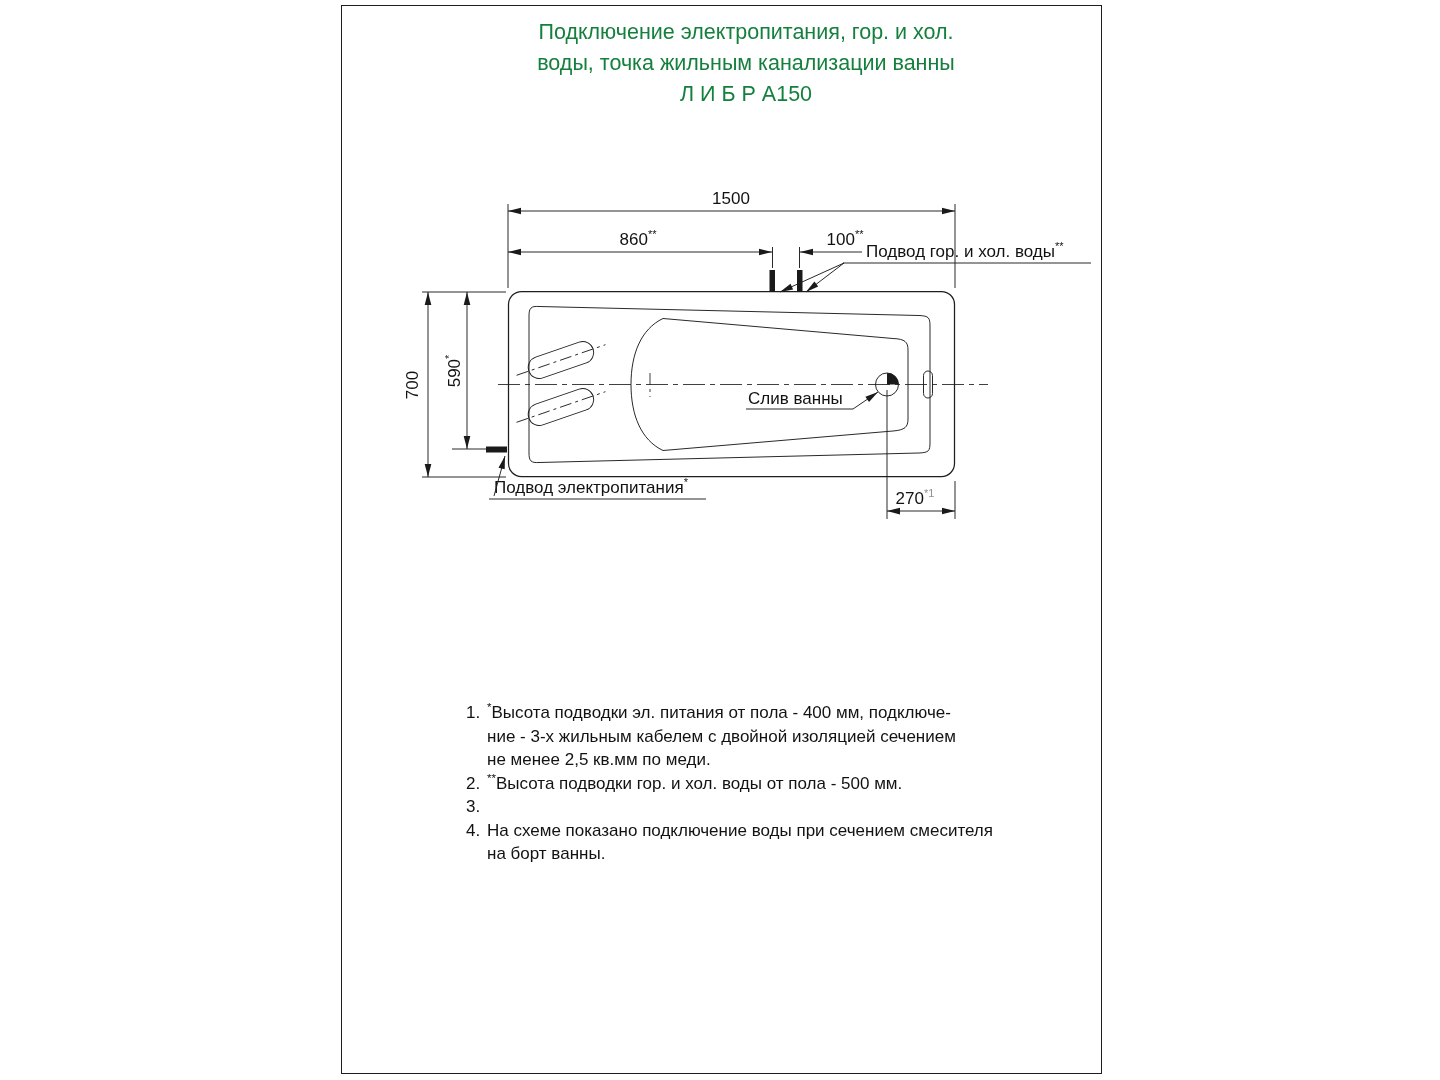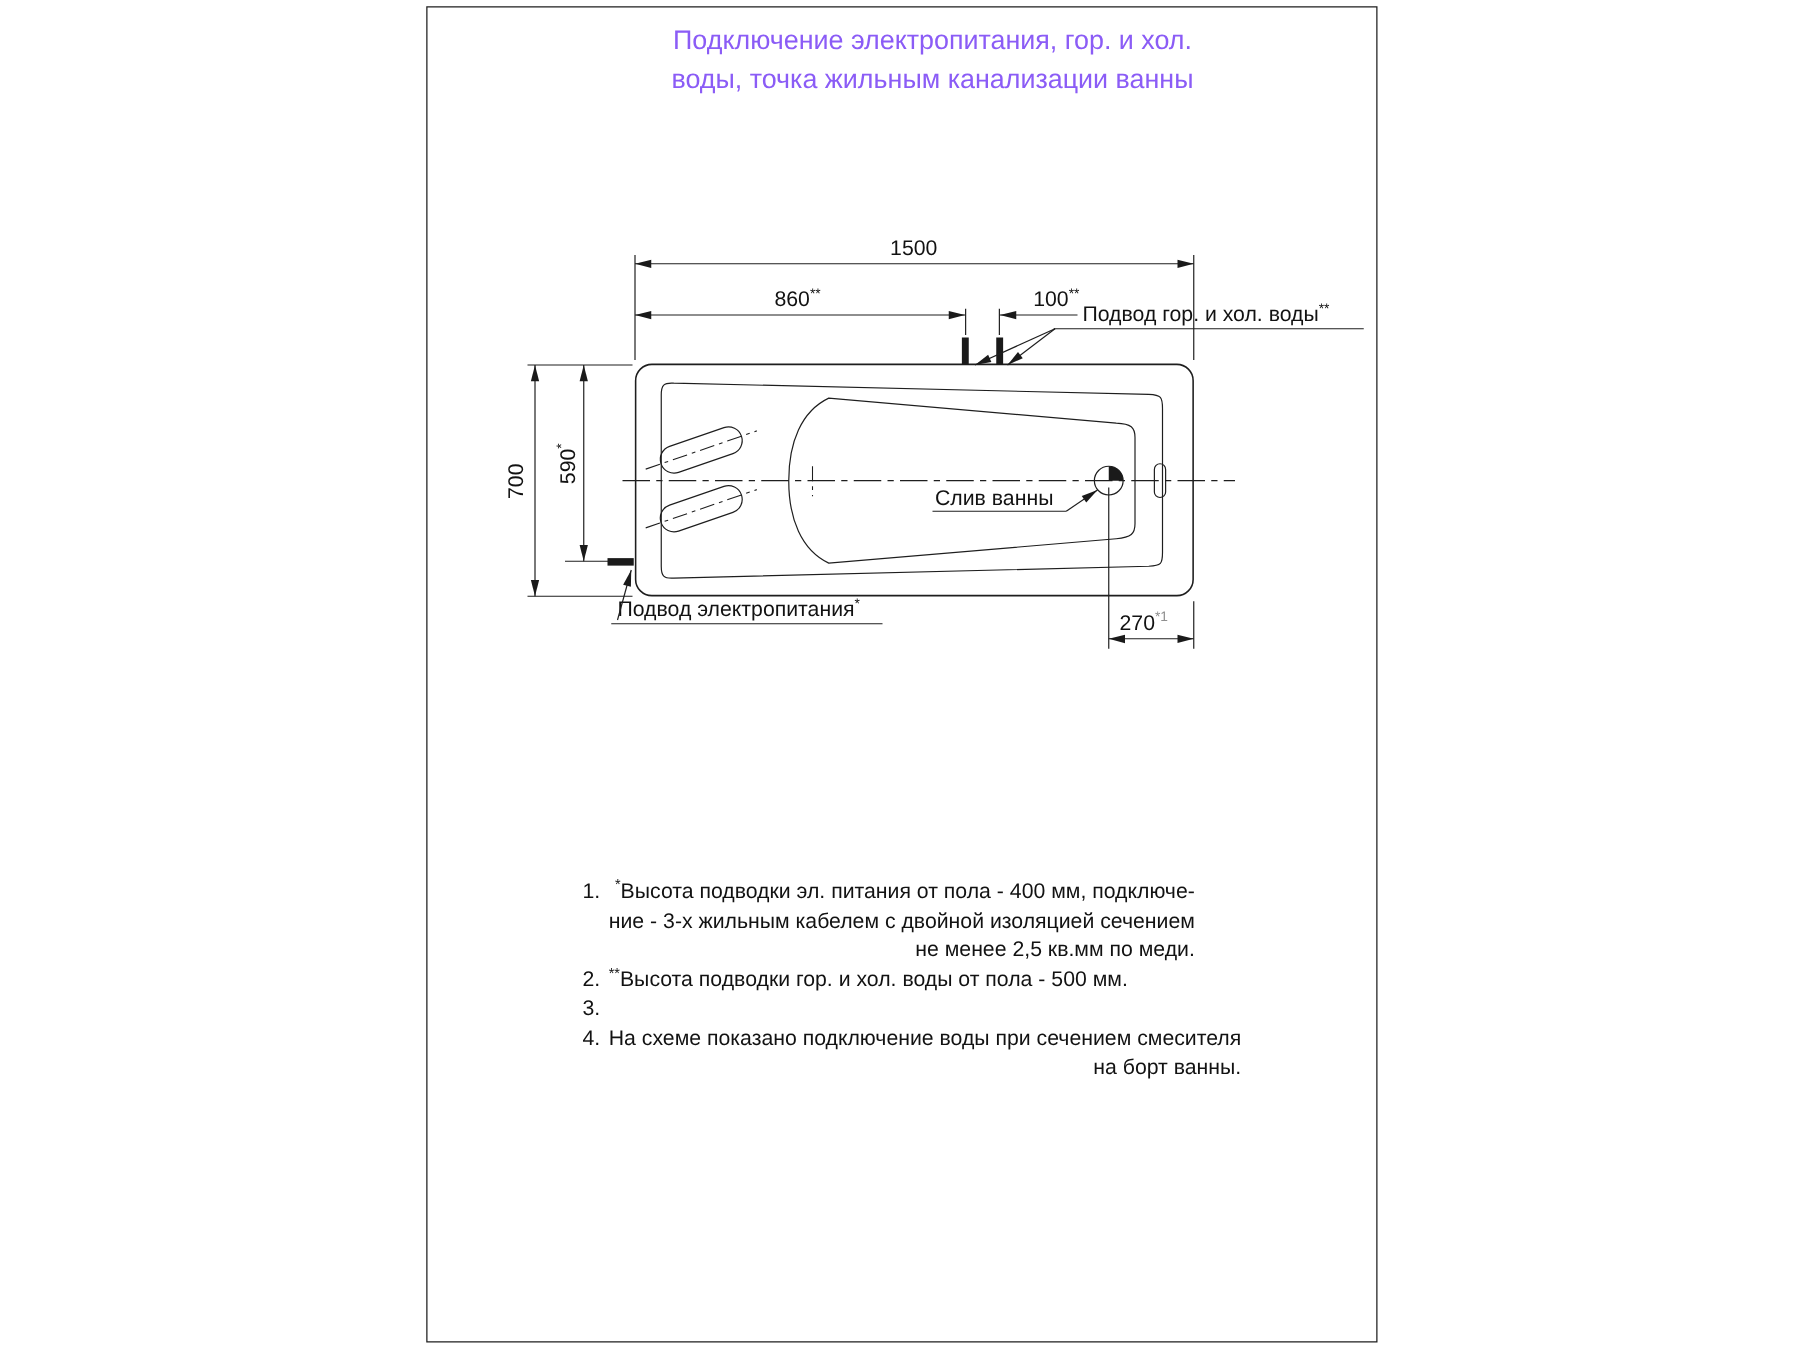--- a/index.html
+++ b/index.html
@@ -7,49 +7,50 @@
     width:1440px; height:1080px; position:relative;
     background:#ffffff; overflow:hidden;
     font-family:"Liberation Sans", sans-serif; color:#141414;
   }
   .sheet-frame {
     position:absolute; left:341px; top:5px; width:761px; height:1069px;
     border:1.6px solid #1e1e1e; background:#fff; box-sizing:border-box;
   }
   .title-block {
     position:absolute; left:420px; top:17px; width:652px;
-    text-align:center; font-size:21.5px; line-height:31px; color:#8b5cf6;
+    text-align:center; font-size:21.5px; line-height:31px; color:#15803d;
   }
   svg.drawing { position:absolute; left:0; top:0; }
   svg .ln   { stroke:#1e1e1e; stroke-width:1.25; fill:none; }
   svg .thin { stroke:#1e1e1e; stroke-width:0.95; fill:none; }
   svg .cl   { stroke:#1e1e1e; stroke-width:0.85; fill:none; stroke-dasharray:22 5 5 5; }
   svg .cl2  { stroke:#1e1e1e; stroke-width:0.85; fill:none; stroke-dasharray:12 4 3 4; }
   svg .blk  { fill:#1a1a1a; stroke:none; }
   svg text  { font-size:17px; fill:#121212; font-family:"Liberation Sans", sans-serif; }
   svg .sup     { font-size:11px; }
   svg .supgrey { font-size:11px; fill:#8f8f8f; }
   .notes-block {
     position:absolute; left:466px; top:701px; width:614px;
     font-size:17px; line-height:23.5px; color:#121212;
   }
   .note { display:flex; align-items:flex-start; }
   .note .num  { flex:none; width:21px; }
-  .note .body { white-space:pre-line;text-align:right; }
+  .note .body { white-space:pre-line; }
   .note sup { font-size:11.5px; line-height:0; }
   .note sup.grey { color:#8f8f8f; }
 </style>
 </head>
 <body>
 
 <div class="sheet-frame"></div>
 
 <div class="title-block">
   <div>Подключение электропитания, гор. и хол.</div>
   <div>воды, точка жильным канализации ванны</div>
+  <div>Л И Б Р А150</div>
 </div>
 
 <svg class="drawing" width="1440" height="1080" viewBox="0 0 1440 1080">
 
   <g>
     <line class="thin" x1="508" y1="288" x2="508" y2="204"></line>
     <line class="thin" x1="955" y1="288" x2="955" y2="204"></line>
     <line class="thin" x1="772.5" y1="247" x2="772.5" y2="268"></line>
     <line class="thin" x1="799.5" y1="247" x2="799.5" y2="268"></line>
     <line class="thin" x1="506" y1="292" x2="422" y2="292"></line>

